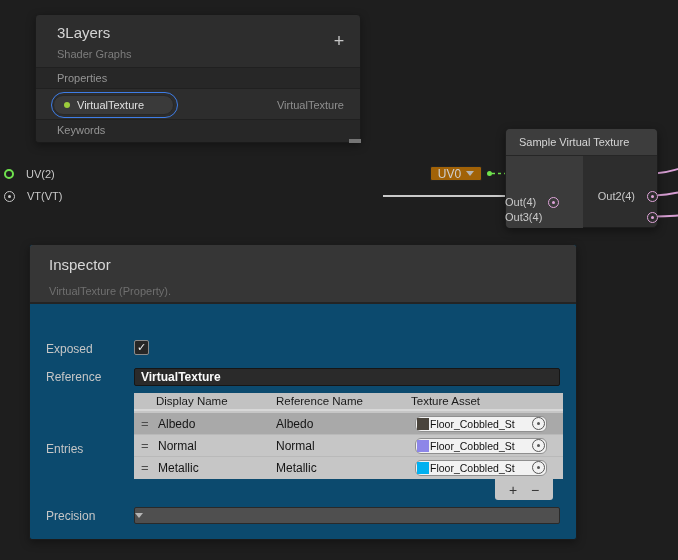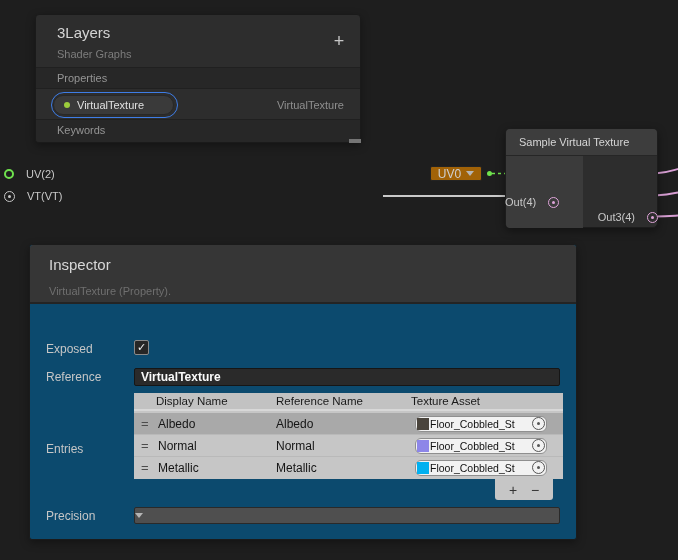--- a/index.html
+++ b/index.html
@@ -198,21 +198,27 @@
         <span class="pin"></span>
       </span>
     <span class="plabel">VT(VT)</span>
   </div>
   <div class="abs port-row row-out1" style="left:505px; width:153px;">
     <span class="plabel">Out(4)</span>
     <span class="port ring pink">
         <span class="pin"></span>
       </span>
   </div>
-  <div class="abs port-row row-out3" style="left:505px; width:153px;">
+  <div class="abs port-row row-out2" style="left:505px; width:153px;">
+    <span class="plabel">Out2(4)</span>
+    <span class="port ring pink">
+        <span class="pin"></span>
+      </span>
+  </div>
+  <div class="abs port-row row-out3" style="left:505px; width:153px;justify-content:space-between;">
     <span class="plabel">Out3(4)</span>
     <span class="port ring pink">
         <span class="pin"></span>
       </span>
   </div>
 
   <div class="abs uv-dropdown">
     <span>UV0</span>
     <span class="caret"></span>
   </div>

